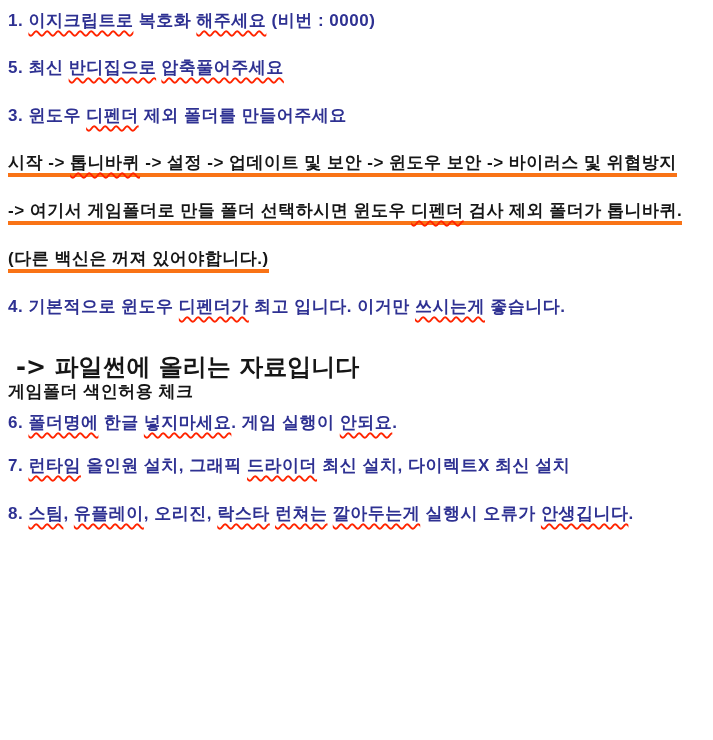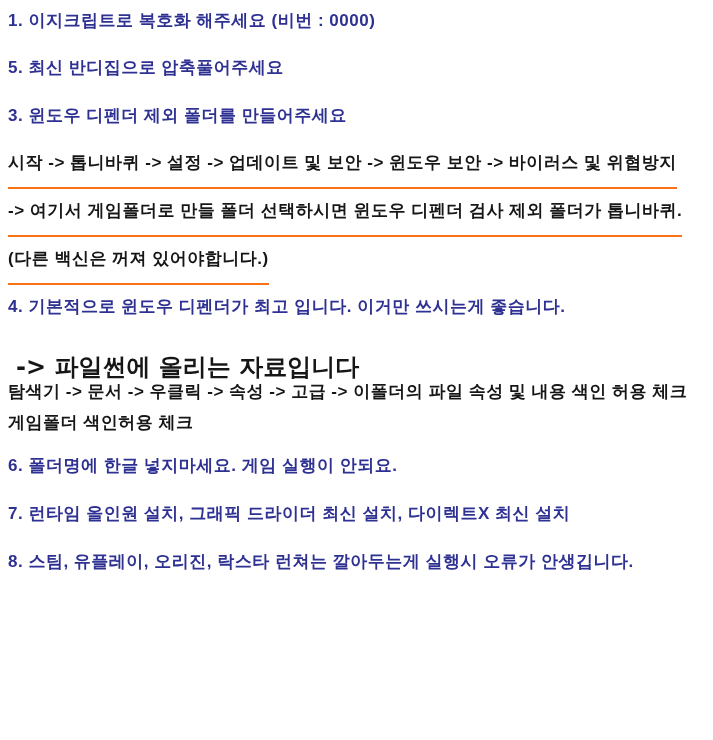--- a/index.html
+++ b/index.html
@@ -35,25 +35,26 @@
   #doc .line:nth-child(11){margin-bottom:24px}
   #doc .line:nth-child(12){margin-bottom:24px}
   #doc .line:nth-child(13){margin-bottom:31px}
   #doc .line:nth-child(14){margin-bottom:31px}
   #doc .line:nth-child(15){margin-bottom:31px}
 
   .blue{color:#2e3192;}
   .black{color:#161616;}
   
   .ul-line .content{
-    border-bottom:2px solid #f97316;
-    padding-bottom:15px;
+    border-bottom:4px solid #f97316;
+    padding-bottom:1px;
   }
   
   .sq{
+    text-decoration:underline;
     text-decoration-style:wavy;
     text-decoration-color:#ff2400;
     text-decoration-thickness:1.5px;
     text-underline-offset:4px;
     text-align:right;
   }
   
   .rounded{
     font-family:"DejaVu Sans",sans-serif;
     font-size:24px;
@@ -66,18 +67,17 @@
 
 <main id="doc">
     <div class="line blue"><span class="content"><span>1. </span><span class="sq">이지크립트로</span><span> 복호화 </span><span class="sq">해주세요</span><span> (비번 : 0000)</span></span></div>
     <div class="line blue"><span class="content"><span>5. 최신 </span><span class="sq">반디집으로</span><span> </span><span class="sq">압축풀어주세요</span></span></div>
     <div class="line blue"><span class="content"><span>3. 윈도우 </span><span class="sq">디펜더</span><span> 제외 폴더를 만들어주세요</span></span></div>
     <div class="line black ul-line"><span class="content"><span>시작 -&gt; </span><span class="sq">톱니바퀴</span><span> -&gt; 설정 -&gt; 업데이트 및 보안 -&gt; 윈도우 보안 -&gt; 바이러스 및 위협방지</span></span></div>
     <div class="line black ul-line"><span class="content"><span> -&gt; 여기서 게임폴더로 만들 폴더 선택하시면 윈도우 </span><span class="sq">디펜더</span><span> 검사 제외 폴더가 톱니바퀴.</span></span></div>
     <div class="line black ul-line"><span class="content"><span> (다른 백신은 꺼져 있어야합니다.)</span></span></div>
     <div class="line blue"><span class="content"><span>4. 기본적으로 윈도우 </span><span class="sq">디펜더가</span><span> 최고 입니다. 이거만 </span><span class="sq">쓰시는게</span><span> 좋습니다.</span></span></div>
     <div class="line black rounded indent"><span class="content"><span>-&gt; 파일썬에 올리는 자료입니다</span></span></div>
-    <div class="line black"><span class="content"><span>탐색기 -&gt; 문서 -&gt; </span><span class="sq">우클릭</span><span> -&gt; 속성 -&gt; 고급 -&gt; </span><span class="sq">이폴더의</span><span> 파일 속성 및 내용 색인 허용 체크</span></span></div>
     <div class="line black"><span class="content"><span>게임폴더 색인허용 체크</span></span></div>
     <div class="line blue"><span class="content"><span>6. </span><span class="sq">폴더명에</span><span> 한글 </span><span class="sq">넣지마세요</span><span>. 게임 실행이 </span><span class="sq">안되요</span><span>.</span></span></div>
     <div class="line blue"><span class="content"><span>7. </span><span class="sq">런타임</span><span> 올인원 설치, 그래픽 </span><span class="sq">드라이더</span><span> 최신 설치, 다이렉트X 최신 설치</span></span></div>
     <div class="line blue"><span class="content"><span>8. </span><span class="sq">스팀</span><span>, </span><span class="sq">유플레이</span><span>, 오리진, </span><span class="sq">락스타</span><span> </span><span class="sq">런쳐는</span><span> </span><span class="sq">깔아두는게</span><span> 실행시 오류가 </span><span class="sq">안생깁니다</span><span>.</span></span></div>
   </main>
 
 </body></html>

